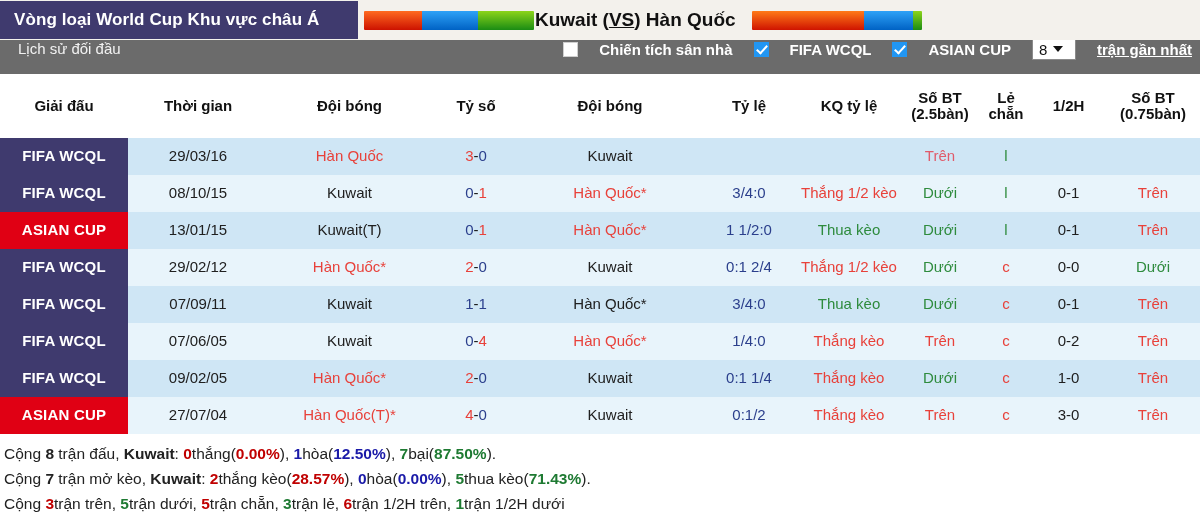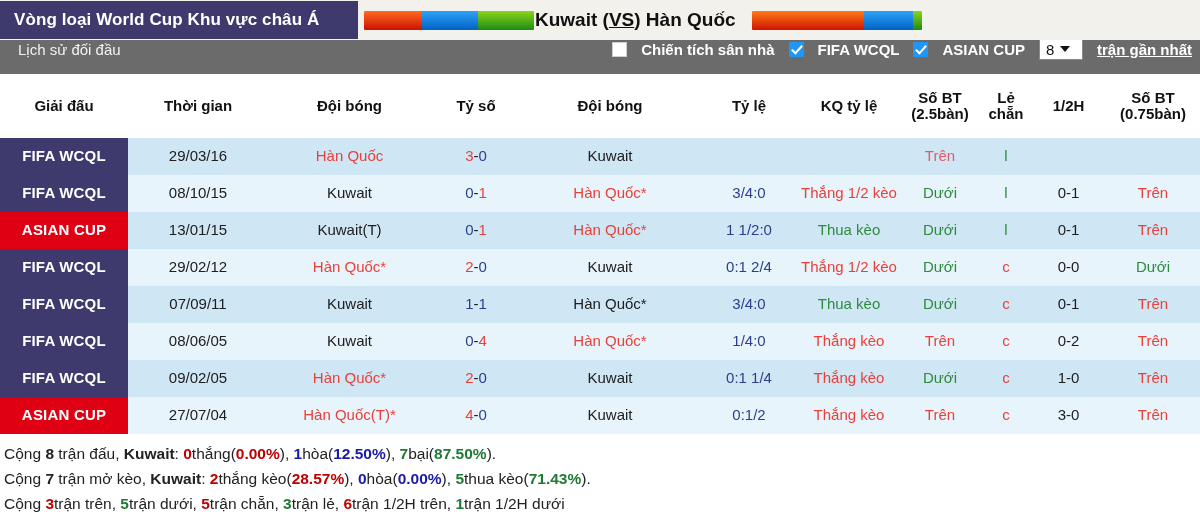--- a/index.html
+++ b/index.html
@@ -43,27 +43,27 @@
   .vs-text u{text-decoration:underline;}
   .bar-rgb2{
     height:19px;width:170px;margin-left:4px;
     display:flex;border-radius:1px;overflow:hidden;
   }
 
   
   .toolbar{
     height:34px;width:1200px;
     background:#6b6b6b;
-    display:flex;align-items:center;
+    display:flex;
     color:#fff;box-sizing:border-box;
     padding:0 8px 16px 18px;
   }
   .toolbar-title{font-size:15px;color:#f2f2f2;flex:0 0 auto;}
   .toolbar-right{
-    margin-left:auto;display:flex;align-items:center;gap:14px;
+    margin-left:auto;display:flex;align-items:center;gap:21px;
   }
   .cb{
     width:15px;height:15px;background:#fff;border:1px solid #cfcfcf;
     display:inline-block;box-sizing:border-box;flex:0 0 auto;
   }
   .cb.checked{
     background:#2196f3;border-color:#2196f3;position:relative;
   }
   .cb.checked::after{
     content:"";position:absolute;left:4px;top:0px;
@@ -260,21 +260,21 @@
           <td class="c-dark">Hàn Quốc*</td>
           <td class="c-blue">3/4:0</td>
           <td class="c-green">Thua kèo</td>
           <td class="c-green">Dưới</td>
           <td class="c-red">c</td>
           <td class="c-dark">0-1</td>
           <td class="c-red">Trên</td>
         </tr>
         <tr class="r-even">
           <td class="cmp wcql">FIFA WCQL</td>
-          <td class="c-dark">08/06/05</td>
+          <td class="c-dark">07/06/05</td>
           <td class="c-dark">Kuwait</td>
           <td><span class="c-blue">0</span><span class="c-dark">-</span><span class="c-red">4</span></td>
           <td class="c-red">Hàn Quốc*</td>
           <td class="c-blue">1/4:0</td>
           <td class="c-red">Thắng kèo</td>
           <td class="c-red">Trên</td>
           <td class="c-red">c</td>
           <td class="c-dark">0-2</td>
           <td class="c-red">Trên</td>
         </tr>

